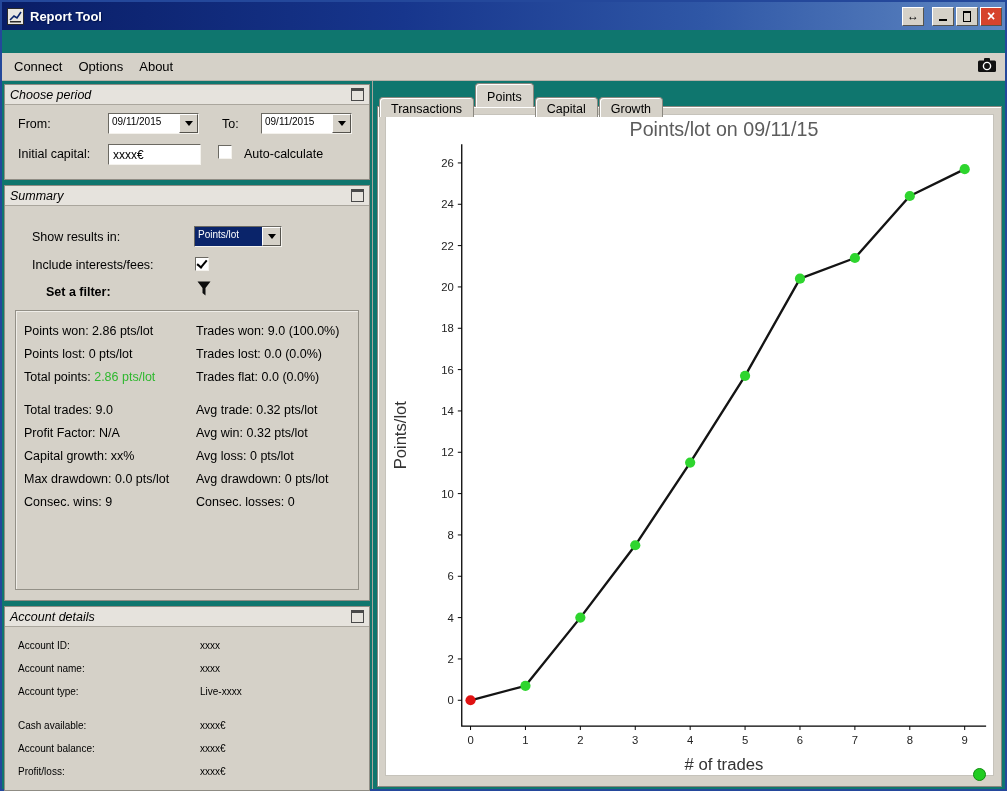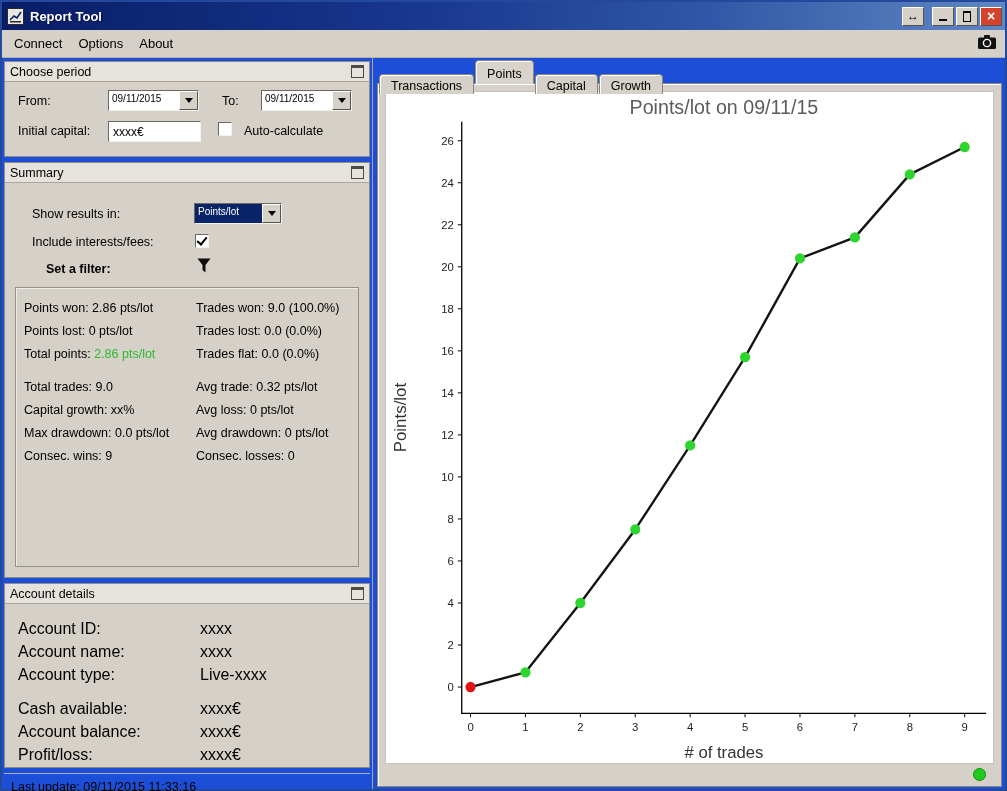--- a/index.html
+++ b/index.html
@@ -1,47 +1,47 @@
 <!DOCTYPE html>
 <html><head>
 <meta charset="utf-8">
 <style>
   html,body{margin:0;padding:0;}
   body{width:1007px;height:791px;overflow:hidden;background:#d5d1c8;
        font-family:"Liberation Sans",sans-serif;font-size:13px;color:#000;}
   .window{width:1007px;height:791px;display:flex;flex-direction:column;
-          border:2px solid #24489b;box-sizing:border-box;background:#1d4ed8;}
+          border:2px solid #24489b;box-sizing:border-box;background:#0f766e;}
 
   
   .titlebar{height:28px;flex:0 0 auto;display:flex;align-items:center;padding:0 3px;
             background:linear-gradient(90deg,#091d66 0%,#17368d 40%,#2f57a6 70%,#5f87c2 100%);}
   .app-icon{width:17px;height:17px;margin-left:2px;flex:0 0 auto;}
   .title-text{color:#fff;font-weight:bold;font-size:13px;margin-left:6px;flex:1;
               text-shadow:1px 1px 1px #00124a;}
   .tb-btn{width:22px;height:19px;margin-left:2px;background:#d5d1c8;cursor:default;
           border:1px solid;border-color:#fff #55534d #55534d #fff;
           display:flex;align-items:center;justify-content:center;font-size:12px;line-height:1;}
   .tb-btn.detach{margin-right:6px;font-weight:bold;}
   .tb-btn.close{background:#d6432c;color:#fff;font-weight:bold;font-size:14px;}
   .glyph-min{width:8px;height:2px;background:#000;align-self:flex-end;margin:0 0 3px 0;}
   .glyph-max{width:9px;height:8px;border:1px solid #000;border-top:2px solid #000;}
 
   
   .menubar{height:27px;flex:0 0 auto;display:flex;align-items:center;padding:0 4px;
-           background:#d5d1c8;border-bottom:1px solid #b4b0a7;position:relative;}
+           background:#d5d1c8;border-bottom:1px solid #b4b0a7;position:relative;margin-top:23px;}
   .menu-item{padding:4px 8px;cursor:default;}
   .camera-btn{position:absolute;right:8px;top:4px;width:20px;height:16px;}
 
   
   .content{flex:1;display:flex;min-height:0;}
   .left-panel{width:371px;flex:0 0 auto;display:flex;flex-direction:column;
               padding:3px 2px 0 2px;box-sizing:border-box;border-right:1px solid #aaa69d;}
   .dock{border:1px solid #8f8c84;margin-bottom:5px;background:#d5d1c8;}
   .dock-header{height:19px;background:#e6e3dd;border-bottom:1px solid #aaa69d;
-               display:flex;align-items:center;padding:0 5px;font-size:12.5px;}
+               display:flex;align-items:center;padding:0 5px;font-size:12.5px;font-style:italic;}
   .float-btn{margin-left:auto;width:11px;height:9px;border:1px solid #4a4a4a;
              border-top:3px solid #4a4a4a;background:transparent;}
 
   .cp-body{position:relative;height:74px;}
   .summary-body{position:relative;height:394px;}
   .account-body{position:relative;height:163px;padding:13px 0 0 13px;box-sizing:border-box;}
 
   .lbl{position:absolute;font-size:12.5px;white-space:nowrap;}
 
   .combo{position:absolute;height:21px;display:flex;background:#fff;box-sizing:border-box;
@@ -66,36 +66,36 @@
   .filter-icon{position:absolute;}
 
   .stats-box{position:absolute;left:10px;right:10px;top:104px;bottom:10px;
              border:1px solid #939087;box-shadow:1px 1px 0 #f0eee9 inset;
              padding:8px 4px;box-sizing:border-box;overflow:hidden;}
   .stat-row{display:flex;height:23px;align-items:center;font-size:12.5px;}
   .stat-cell{white-space:nowrap;}
   .stat-cell:first-child{width:172px;padding-left:4px;flex:0 0 auto;}
   .stat-gap{height:10px;}
 
-  .acct-row{display:flex;height:23px;align-items:center;font-size:16px;}
+  .acct-row{display:flex;height:23px;font-size:10px;}
   .acct-label{width:182px;flex:0 0 auto;}
   .acct-gap{height:11px;}
 
   .statusbar{margin-top:auto;height:26px;flex:0 0 auto;display:flex;align-items:center;
              padding:0 7px;font-size:12.5px;border-top:1px solid #b4b0a7;}
 
   
   .right-panel{flex:1;display:flex;flex-direction:column;padding:2px 3px 2px 4px;min-width:0;}
   .tab-bar{display:flex;height:24px;padding-left:2px;position:relative;z-index:2;flex:0 0 auto;}
   .tab{border:1px solid #8a877f;border-bottom:none;background:#d5d1c8;cursor:default;
        border-radius:4px 4px 0 0;padding:4px 11px 0;font-size:12.5px;margin-right:1px;
        height:20px;margin-top:14px;box-sizing:border-box;box-shadow:inset 1px 1px 0 #fff;}
   .tab.active{height:24px;margin-top:0;background:#d8d4cc;position:relative;z-index:3;padding-top:6px;}
   .chart-panel{flex:1;border:1px solid #8a877f;background:#d5d1c8;margin-top:-1px;
-               padding:7px 7px 22px 7px;position:relative;box-shadow:inset 1px 1px 0 #fff;min-height:0;}
+               padding:7px 7px 10px 7px;position:relative;box-shadow:inset 1px 1px 0 #fff;min-height:0;}
   .chart-white{background:#fff;width:100%;height:100%;border:1px solid #c6c3bb;box-sizing:border-box;}
   .chart-white svg{width:100%;height:100%;display:block;}
   .status-dot{position:absolute;right:15px;bottom:5px;width:11px;height:11px;border-radius:50%;
               background:#21cc21;border:1px solid #108c10;}
 </style>
 </head>
 <body>
 
 <div class="window">
 
@@ -195,20 +195,24 @@
                 <div class="stat-cell"><span>Trades lost: </span><span>0.0 (0.0%)</span></div>
               </div>
               <div class="stat-row">
                 <div class="stat-cell"><span>Total points: </span><span style="color: rgb(46, 184, 46);">2.86 pts/lot</span></div>
                 <div class="stat-cell"><span>Trades flat: </span><span>0.0 (0.0%)</span></div>
               </div>
               <div class="stat-gap"></div>
               <div class="stat-row">
                 <div class="stat-cell"><span>Total trades: </span><span>9.0</span></div>
                 <div class="stat-cell"><span>Avg trade: </span><span>0.32 pts/lot</span></div>
+              </div>
+              <div class="stat-row">
+                <div class="stat-cell"><span>Profit Factor: </span><span>N/A</span></div>
+                <div class="stat-cell"><span>Avg win: </span><span>0.32 pts/lot</span></div>
               </div>
               <div class="stat-row">
                 <div class="stat-cell"><span>Capital growth: </span><span>xx%</span></div>
                 <div class="stat-cell"><span>Avg loss: </span><span>0 pts/lot</span></div>
               </div>
               <div class="stat-row">
                 <div class="stat-cell"><span>Max drawdown: </span><span>0.0 pts/lot</span></div>
                 <div class="stat-cell"><span>Avg drawdown: </span><span>0 pts/lot</span></div>
               </div>
               <div class="stat-row">

